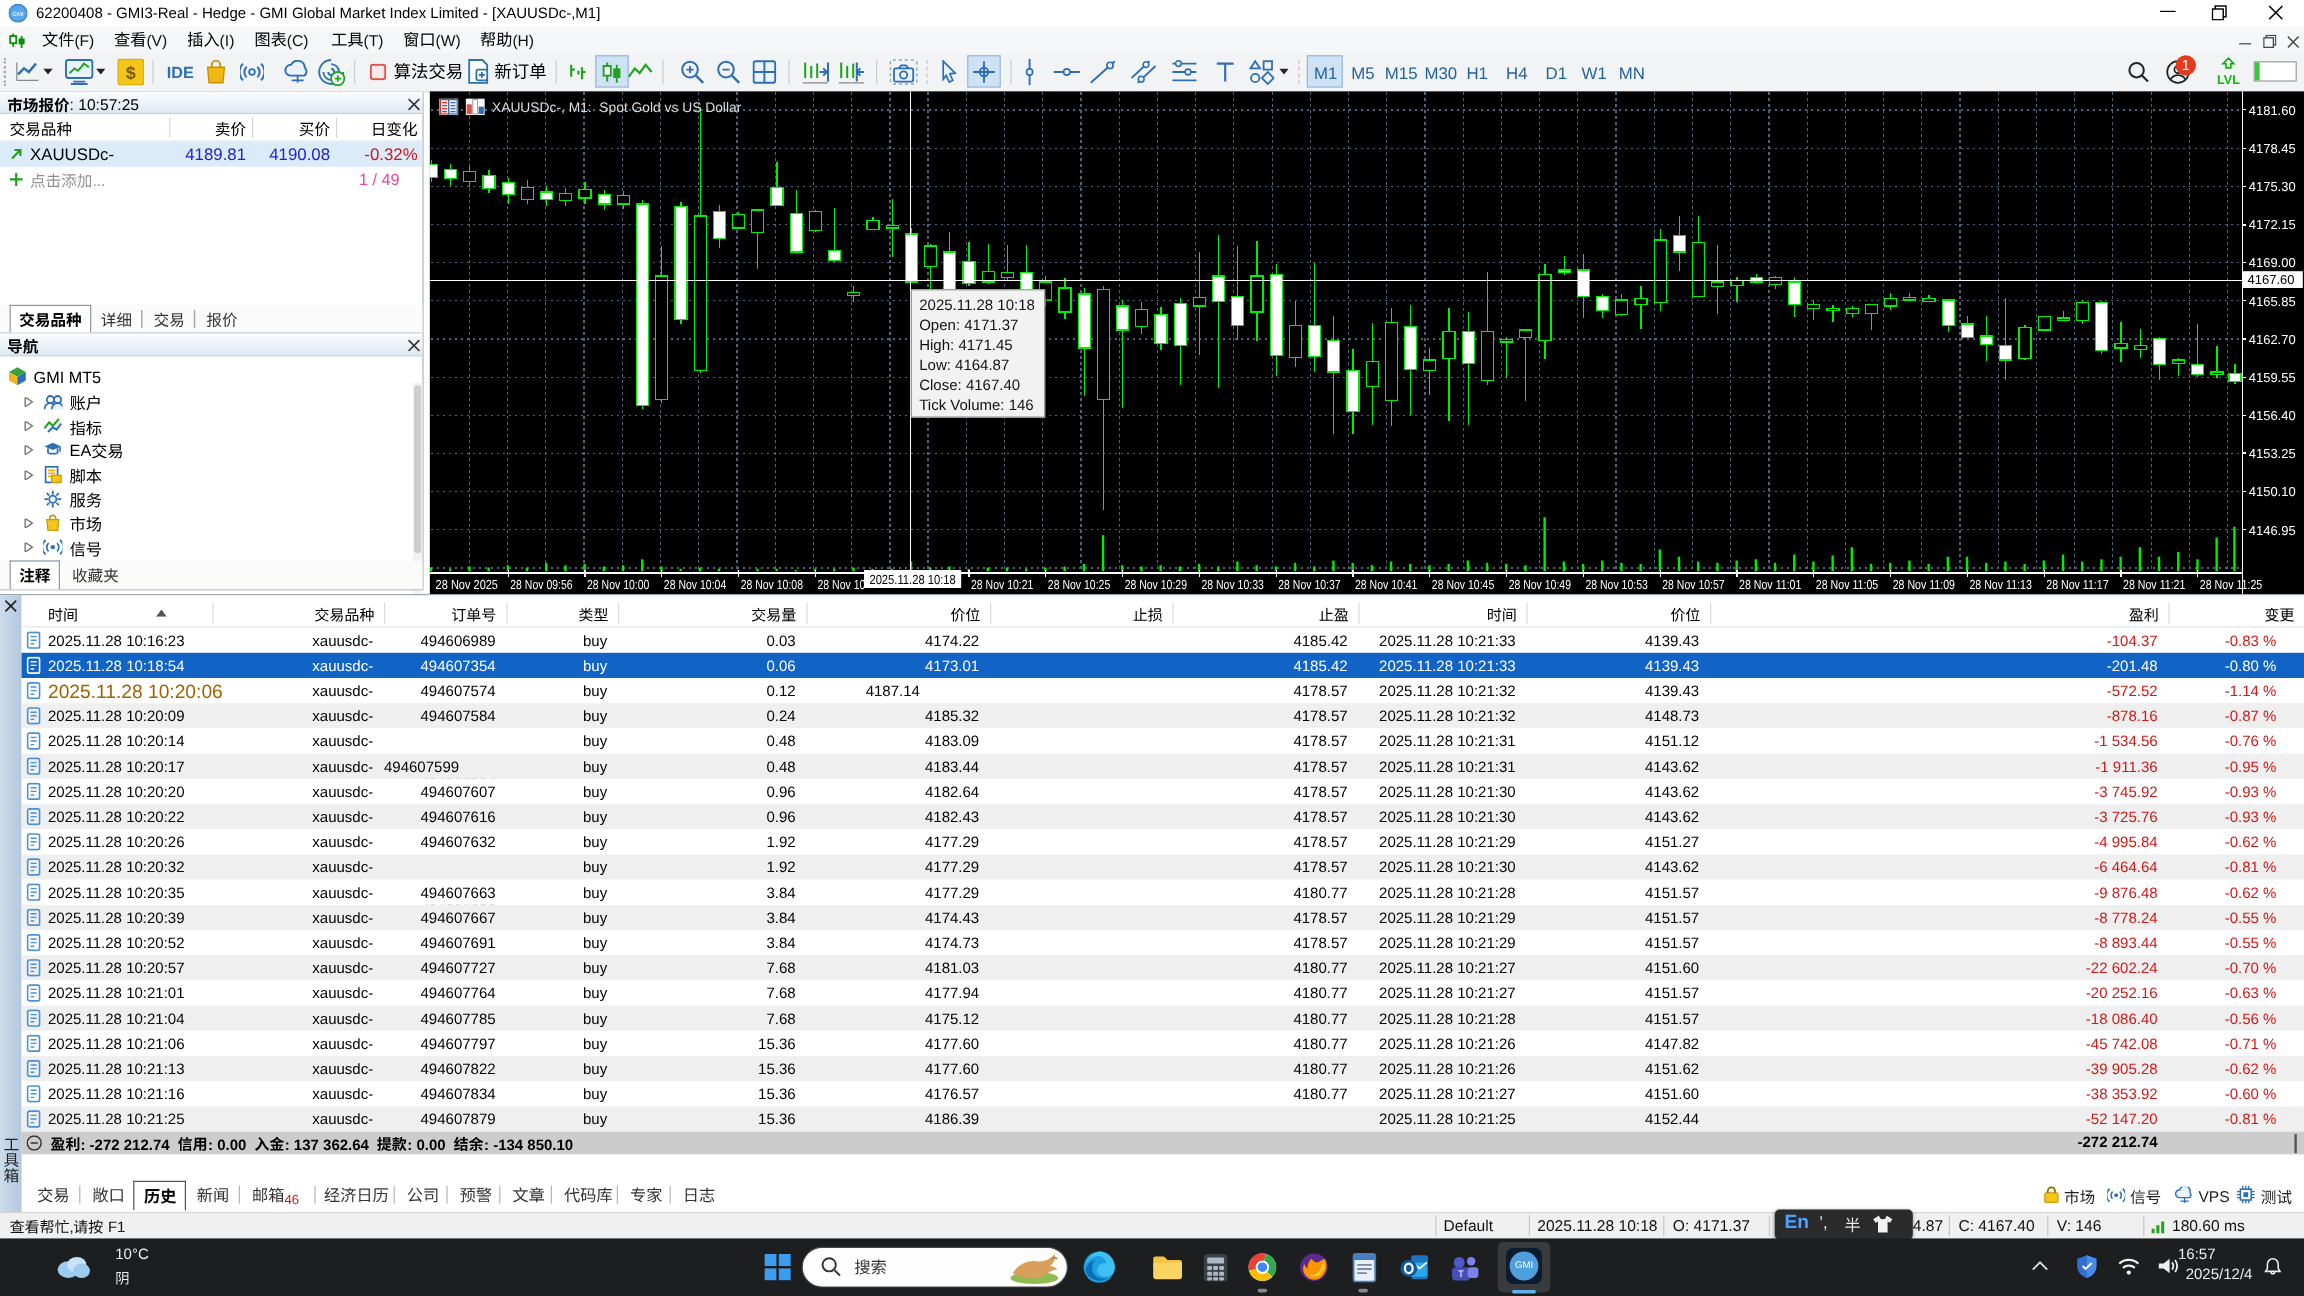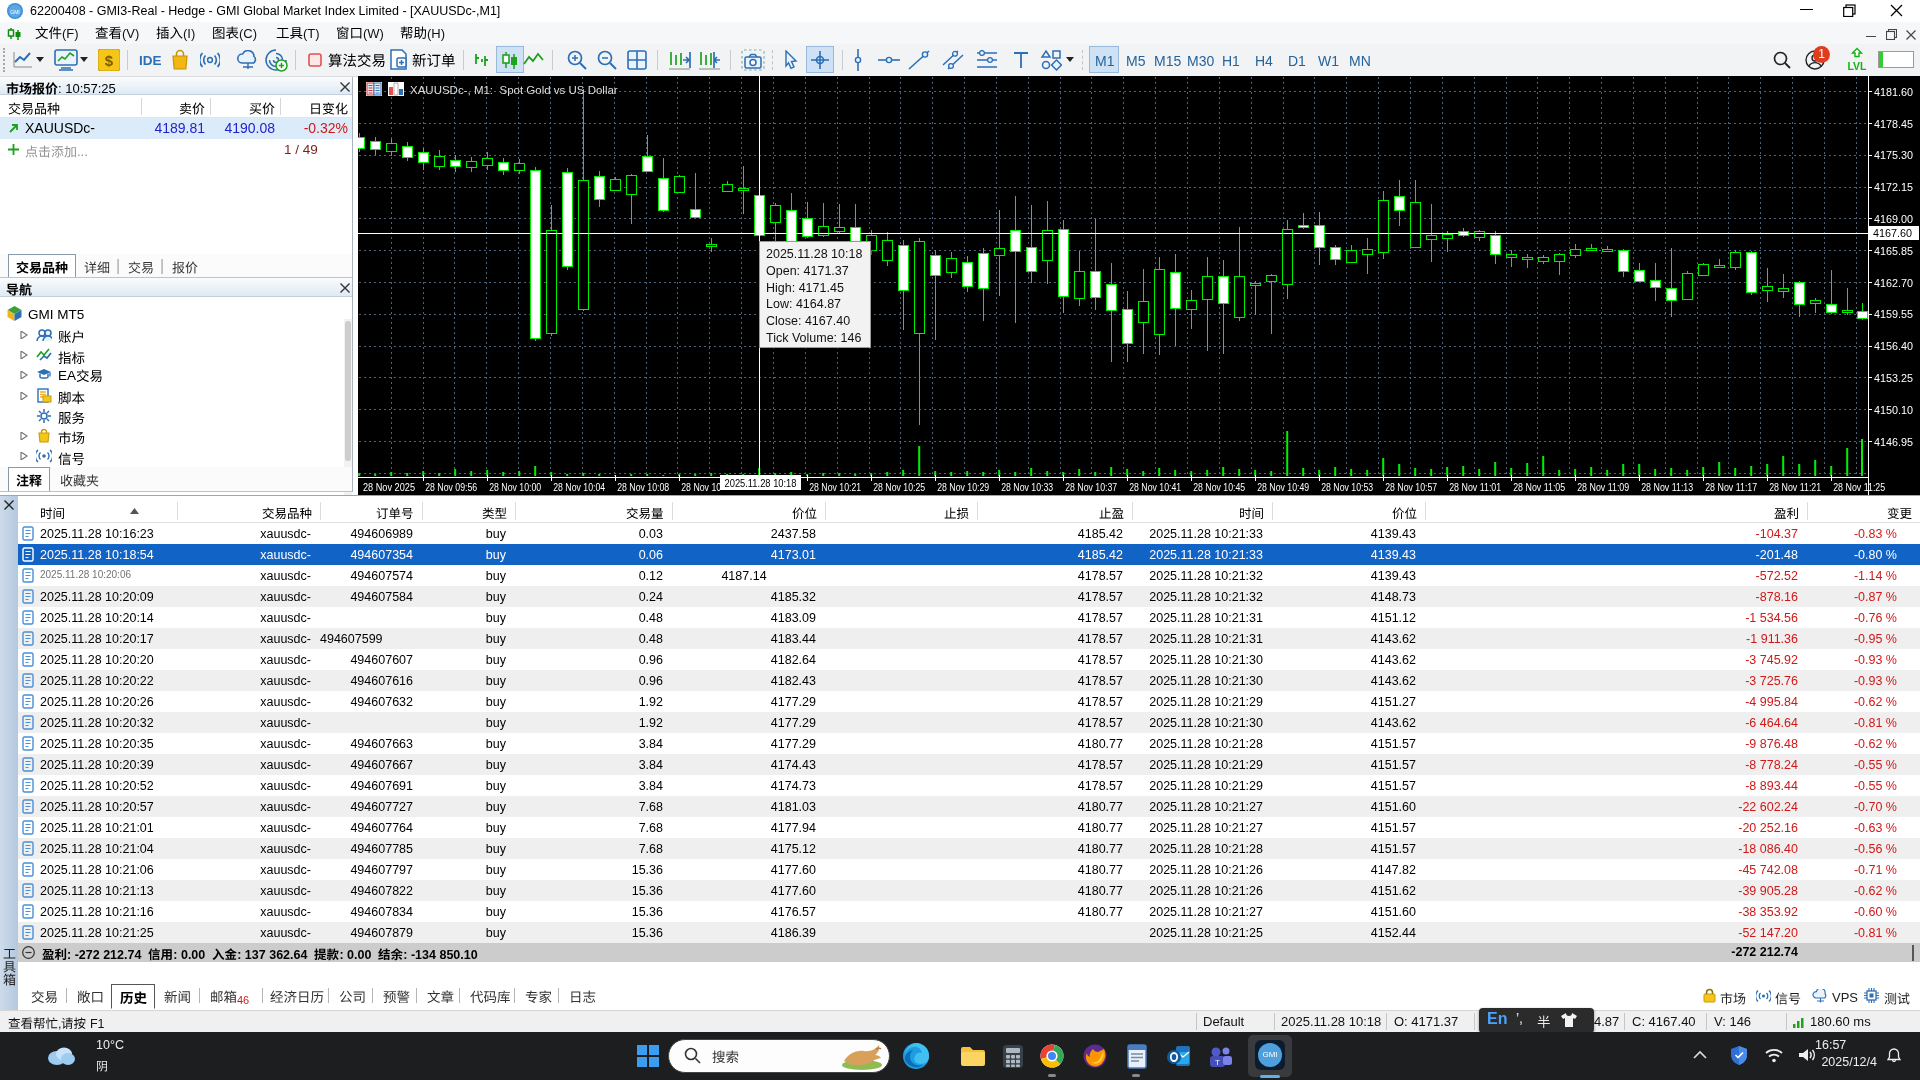--- a/index.html
+++ b/index.html
@@ -293,21 +293,21 @@
     <div class="abs" style="left:284px;top:43px;width:64px;font-size:14px;color:#d01818;text-align:right">-0.32%</div>
     <svg class="abs" style="left:8px;top:67px" width="11" height="11" viewBox="0 0 11 11">
       <path d="M5.5 0v11M0 5.5h11" stroke="#1da11d" stroke-width="1.8"></path>
     </svg>
     <div class="abs" style="left:25px;top:65px"><svg class="cn" style="vertical-align:-0.12em;" width="52" height="13" viewBox="0 0 4000 1000" fill="#909090">
         <use href="#u70B9" x="0"></use>
         <use href="#u51FB" x="1000"></use>
         <use href="#u6DFB" x="2000"></use>
         <use href="#u52A0" x="3000"></use>
       </svg><span style="font-size:13px;color:#909090">...</span></div>
-    <div class="abs" style="left:284px;top:65px;width:64px;font-size:13.5px;color:#7f1d1d;text-align:left">1 / 49</div>
+    <div class="abs" style="left:284px;top:65px;width:64px;font-size:13.5px;color:#ec4899;text-align:center">1 / 49</div>
     <div class="abs" style="left:0;top:177px;width:352px;height:24px;background:#fbfbfb;border-bottom:1px solid #b9c4d0"></div>
     <div class="abs" style="left:8px;top:177px;width:68px;height:23px;background:#fff;border:1px solid #8a99a8;border-bottom:none;text-align:center;padding-top:3px"><svg class="cn" style="vertical-align:-0.12em;" width="52" height="13" viewBox="0 0 4000 1000" fill="#000">
         <use href="#b4EA4" x="0"></use>
         <use href="#b6613" x="1000"></use>
         <use href="#b54C1" x="2000"></use>
         <use href="#b79CD" x="3000"></use>
       </svg></div>
     <div class="abs" style="left:84px;top:181px"><svg class="cn" style="vertical-align:-0.12em;" width="26" height="13" viewBox="0 0 2000 1000" fill="#333">
         <use href="#u8BE6" x="0"></use>
         <use href="#u7EC6" x="1000"></use>
@@ -799,21 +799,21 @@
 <div class="abs" style="left:18px;top:523px;width:1902px;height:21px;background:#ffffff"></div>
 <svg class="abs" style="left:22px;top:526px" width="12" height="15" viewBox="0 0 12 15">
     <rect x="1" y="1" width="10" height="13" rx="1.5" fill="none" stroke="#4a90d9" stroke-width="1.4"></rect>
     <path d="M3.5 4.5h5M3.5 7.5h5M3.5 10.5h3" stroke="#4a90d9" stroke-width="1.2"></path>
   </svg>
 <div class="abs" style="left:40px;top:527px;font-size:12.5px;color:#000">2025.11.28 10:16:23</div>
 <div class="abs" style="left:177px;top:527px;width:134px;text-align:right;font-size:12.5px;color:#000">xauusdc-</div>
 <div class="abs" style="left:320px;top:527px;width:93px;text-align:right;font-size:12.5px;color:#000">494606989</div>
 <div class="abs" style="left:422px;top:527px;width:84px;text-align:right;font-size:12.5px;color:#000">buy</div>
 <div class="abs" style="left:515px;top:527px;width:148px;text-align:right;font-size:12.5px;color:#000">0.03</div>
-<div class="abs" style="left:672px;top:527px;width:144px;text-align:right;font-size:12.5px;color:#000">2437.58</div>
+<div class="abs" style="left:672px;top:527px;width:144px;text-align:right;font-size:12.5px;color:#000">4174.22</div>
 <div class="abs" style="left:977px;top:527px;width:146px;text-align:right;font-size:12.5px;color:#000">4185.42</div>
 <div class="abs" style="left:1132px;top:527px;width:131px;text-align:right;font-size:12.5px;color:#000">2025.11.28 10:21:33</div>
 <div class="abs" style="left:1272px;top:527px;width:144px;text-align:right;font-size:12.5px;color:#000">4139.43</div>
 <div class="abs" style="left:1425px;top:527px;width:373px;text-align:right;font-size:12.5px;color:#d01818">-104.37</div>
 <div class="abs" style="left:1807px;top:527px;width:90px;text-align:right;font-size:12.5px;color:#d01818">-0.83 %</div>
 <div class="abs" style="left:18px;top:544px;width:1902px;height:21px;background:#1263c6"></div>
 <svg class="abs" style="left:22px;top:547px" width="12" height="15" viewBox="0 0 12 15">
     <rect x="1" y="1" width="10" height="13" rx="1.5" fill="none" stroke="#fff" stroke-width="1.4"></rect>
     <path d="M3.5 4.5h5M3.5 7.5h5M3.5 10.5h3" stroke="#fff" stroke-width="1.2"></path>
   </svg>
@@ -826,21 +826,21 @@
 <div class="abs" style="left:977px;top:548px;width:146px;text-align:right;font-size:12.5px;color:#fff">4185.42</div>
 <div class="abs" style="left:1132px;top:548px;width:131px;text-align:right;font-size:12.5px;color:#fff">2025.11.28 10:21:33</div>
 <div class="abs" style="left:1272px;top:548px;width:144px;text-align:right;font-size:12.5px;color:#fff">4139.43</div>
 <div class="abs" style="left:1425px;top:548px;width:373px;text-align:right;font-size:12.5px;color:#fff">-201.48</div>
 <div class="abs" style="left:1807px;top:548px;width:90px;text-align:right;font-size:12.5px;color:#fff">-0.80 %</div>
 <div class="abs" style="left:18px;top:565px;width:1902px;height:21px;background:#ffffff"></div>
 <svg class="abs" style="left:22px;top:568px" width="12" height="15" viewBox="0 0 12 15">
     <rect x="1" y="1" width="10" height="13" rx="1.5" fill="none" stroke="#4a90d9" stroke-width="1.4"></rect>
     <path d="M3.5 4.5h5M3.5 7.5h5M3.5 10.5h3" stroke="#4a90d9" stroke-width="1.2"></path>
   </svg>
-<div class="abs" style="left:40px;top:569px;font-size:10px;color:#737373">2025.11.28 10:20:06</div>
+<div class="abs" style="left:40px;top:569px;font-size:16px;color:#a16207">2025.11.28 10:20:06</div>
 <div class="abs" style="left:177px;top:569px;width:134px;text-align:right;font-size:12.5px;color:#000">xauusdc-</div>
 <div class="abs" style="left:320px;top:569px;width:93px;text-align:right;font-size:12.5px;color:#000">494607574</div>
 <div class="abs" style="left:422px;top:569px;width:84px;text-align:right;font-size:12.5px;color:#000">buy</div>
 <div class="abs" style="left:515px;top:569px;width:148px;text-align:right;font-size:12.5px;color:#000">0.12</div>
 <div class="abs" style="left:672px;top:569px;width:144px;text-align:center;font-size:12.5px;color:#000">4187.14</div>
 <div class="abs" style="left:977px;top:569px;width:146px;text-align:right;font-size:12.5px;color:#000">4178.57</div>
 <div class="abs" style="left:1132px;top:569px;width:131px;text-align:right;font-size:12.5px;color:#000">2025.11.28 10:21:32</div>
 <div class="abs" style="left:1272px;top:569px;width:144px;text-align:right;font-size:12.5px;color:#000">4139.43</div>
 <div class="abs" style="left:1425px;top:569px;width:373px;text-align:right;font-size:12.5px;color:#d01818">-572.52</div>
 <div class="abs" style="left:1807px;top:569px;width:90px;text-align:right;font-size:12.5px;color:#d01818">-1.14 %</div>

